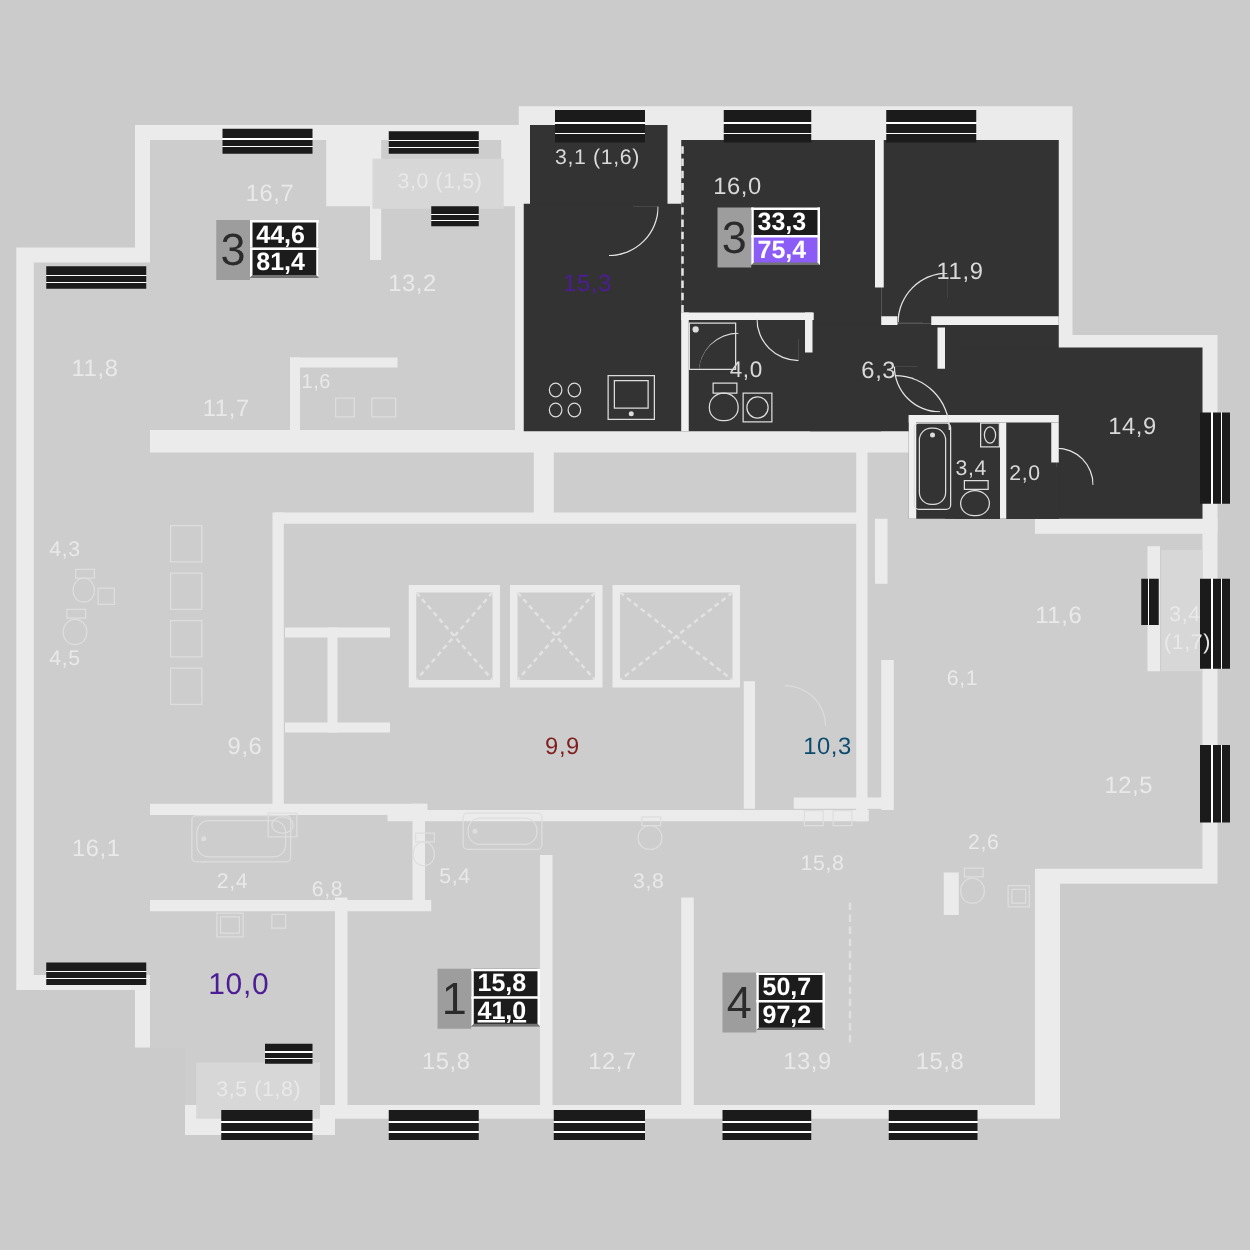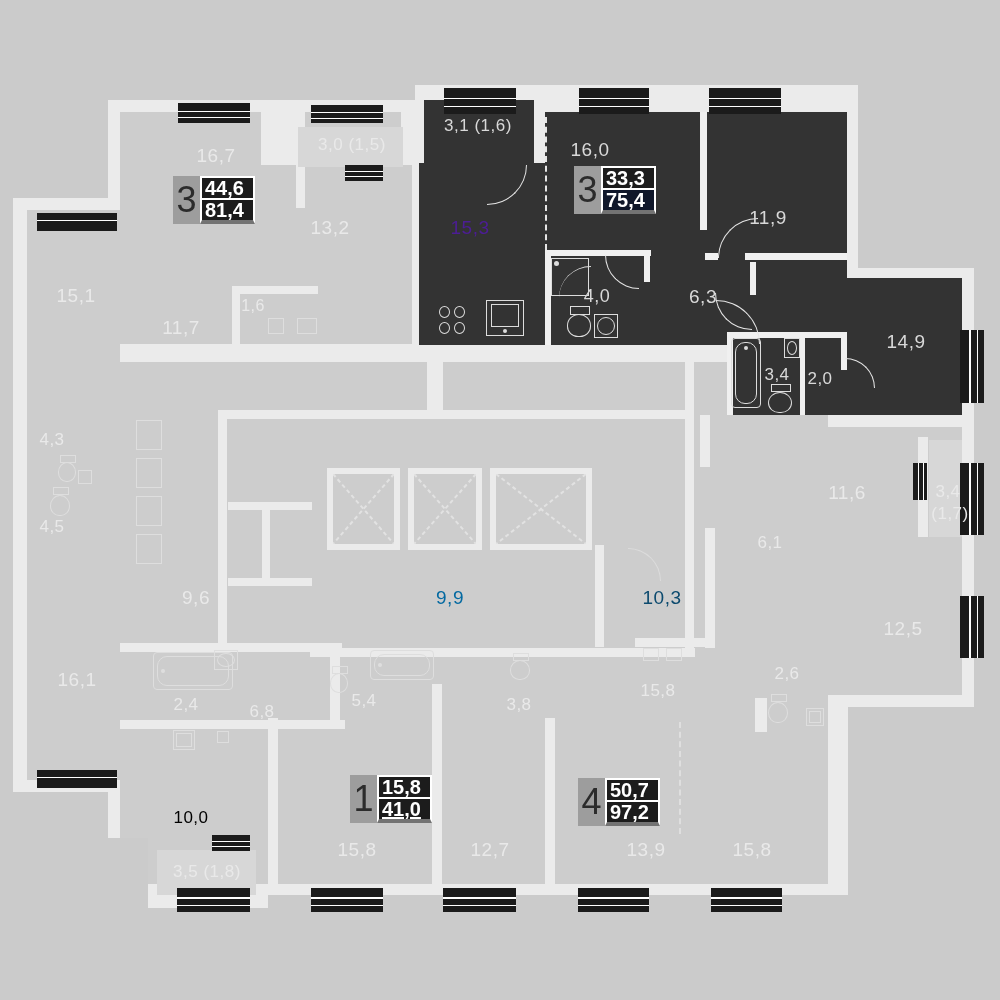--- a/index.html
+++ b/index.html
@@ -7,21 +7,21 @@
         font-family:"Liberation Sans", sans-serif;}
   .abs{position:absolute;}
   .lbl{position:absolute;transform:translate(-50%,-50%);white-space:nowrap;
        letter-spacing:.5px;font-weight:400;}
   .badge{position:absolute;display:flex;cursor:pointer;}
   .badge-num{width:27px;height:48px;display:flex;align-items:center;justify-content:center;
              font-size:36px;color:#2b2b2b;}
   .badge-col{display:flex;flex-direction:column;}
   .badge-val{height:20px;line-height:20px;border:2px solid #ffffff;border-bottom:none;
              padding:0 4px 0 3px;font-size:20px;font-weight:700;color:#ffffff;min-width:44px;}
-  .badge-val:last-child{border-bottom:4px solid #737373;}
+  .badge-val:last-child{border-bottom:2px solid #737373;}
   .shaft{position:absolute;box-sizing:border-box;}
   .arc{position:absolute;box-sizing:border-box;}
   .fx{position:absolute;box-sizing:border-box;}
   .fx *{box-sizing:border-box;}
   .win{position:absolute;}
 </style>
 </head>
 <body>
 
 <div id="plan">
@@ -248,33 +248,33 @@
     <div class="fx" style="left: 268px; top: 318px; width: 16px; height: 16px;">
       <div style="position:absolute;inset:0;border:1px solid #dedede"></div>
     </div>
     <div class="fx" style="left: 297px; top: 318px; width: 20px; height: 16px;">
       <div style="position:absolute;inset:0;border:1px solid #dedede"></div>
     </div>
     <div class="lbl" style="left: 216px; top: 156px; font-size: 19px; color: rgb(233, 233, 233);">16,7</div>
     <div class="lbl" style="left: 352px; top: 145px; font-size: 17px; color: rgb(233, 233, 233);">3,0 (1,5)</div>
     <div class="lbl" style="left: 330px; top: 228px; font-size: 19px; color: rgb(233, 233, 233);">13,2</div>
     <div class="lbl" style="left: 253px; top: 306px; font-size: 16px; color: rgb(233, 233, 233);">1,6</div>
-    <div class="lbl" style="left: 76px; top: 296px; font-size: 19px; color: rgb(233, 233, 233);">15,1</div>
+    <div class="lbl" style="left: 76px; top: 296px; font-size: 19px; color: rgb(233, 233, 233);">11,8</div>
     <div class="lbl" style="left: 181px; top: 328px; font-size: 19px; color: rgb(233, 233, 233);">11,7</div>
     <div class="lbl" style="left: 52px; top: 440px; font-size: 17px; color: rgb(233, 233, 233);">4,3</div>
     <div class="lbl" style="left: 52px; top: 527px; font-size: 17px; color: rgb(233, 233, 233);">4,5</div>
     <div class="lbl" style="left: 196px; top: 598px; font-size: 19px; color: rgb(233, 233, 233);">9,6</div>
     <div class="lbl" style="left: 77px; top: 680px; font-size: 19px; color: rgb(233, 233, 233);">16,1</div>
     <div class="lbl" style="left: 186px; top: 705px; font-size: 17px; color: rgb(233, 233, 233);">2,4</div>
     <div class="lbl" style="left: 262px; top: 712px; font-size: 17px; color: rgb(233, 233, 233);">6,8</div>
-    <div class="lbl" style="left: 191px; top: 818px; font-size: 17px; color: #000000;">10,0</div>
+    <div class="lbl" style="left: 191px; top: 788px; font-size: 24px; color: #4c1d95;">10,0</div>
     <div class="lbl" style="left: 207px; top: 872px; font-size: 17px; color: rgb(233, 233, 233);">3,5 (1,8)</div>
     <div class="lbl" style="left: 357px; top: 850px; font-size: 19px; color: rgb(233, 233, 233);">15,8</div>
     <div class="lbl" style="left: 364px; top: 701px; font-size: 17px; color: rgb(233, 233, 233);">5,4</div>
-    <div class="lbl" style="left: 450px; top: 598px; font-size: 19px; color: #0369a1;">9,9</div>
+    <div class="lbl" style="left: 450px; top: 598px; font-size: 19px; color: #7f1d1d;">9,9</div>
     <div class="lbl" style="left: 519px; top: 705px; font-size: 17px; color: rgb(233, 233, 233);">3,8</div>
     <div class="lbl" style="left: 490px; top: 850px; font-size: 19px; color: rgb(233, 233, 233);">12,7</div>
     <div class="lbl" style="left: 613px; top: 850px; font-size: 19px; color: rgb(233, 233, 233); margin-left: 33px;">13,9</div>
     <div class="lbl" style="left: 658px; top: 691px; font-size: 17px; color: rgb(233, 233, 233);">15,8</div>
     <div class="lbl" style="left: 662px; top: 598px; font-size: 19px; color: #0c4a6e;">10,3</div>
     <div class="lbl" style="left: 752px; top: 850px; font-size: 19px; color: rgb(233, 233, 233);">15,8</div>
     <div class="lbl" style="left: 847px; top: 493px; font-size: 19px; color: rgb(233, 233, 233);">11,6</div>
     <div class="lbl" style="left: 948px; top: 492px; font-size: 17px; color: rgb(233, 233, 233);">3,4</div>
     <div class="lbl" style="left: 950px; top: 514px; font-size: 17px; color: rgb(233, 233, 233);">(1,7)</div>
     <div class="lbl" style="left: 770px; top: 543px; font-size: 17px; color: rgb(233, 233, 233);">6,1</div>
@@ -293,21 +293,21 @@
       <div class="badge-num" style="background: rgb(157, 157, 157);">3</div>
       <div class="badge-col">
         <div class="badge-val" style="background: rgb(28, 28, 28);">44,6</div>
         <div class="badge-val" style="background: rgb(28, 28, 28);">81,4</div>
       </div>
     </div>
     <div class="badge" style="left: 574px; top: 166px;">
       <div class="badge-num" style="background: rgb(157, 157, 157);">3</div>
       <div class="badge-col">
         <div class="badge-val" style="background: rgb(28, 28, 28);">33,3</div>
-        <div class="badge-val" style="background: #0f172a;">75,4</div>
+        <div class="badge-val" style="background: #8b5cf6;">75,4</div>
       </div>
     </div>
     <div class="badge" style="left: 350px; top: 775px;">
       <div class="badge-num" style="background: rgb(157, 157, 157);">1</div>
       <div class="badge-col">
         <div class="badge-val" style="background: rgb(28, 28, 28);">15,8</div>
         <div class="badge-val" style="background: rgb(28, 28, 28); text-decoration: underline;">41,0</div>
       </div>
     </div>
     <div class="badge" style="left: 578px; top: 778px;">

